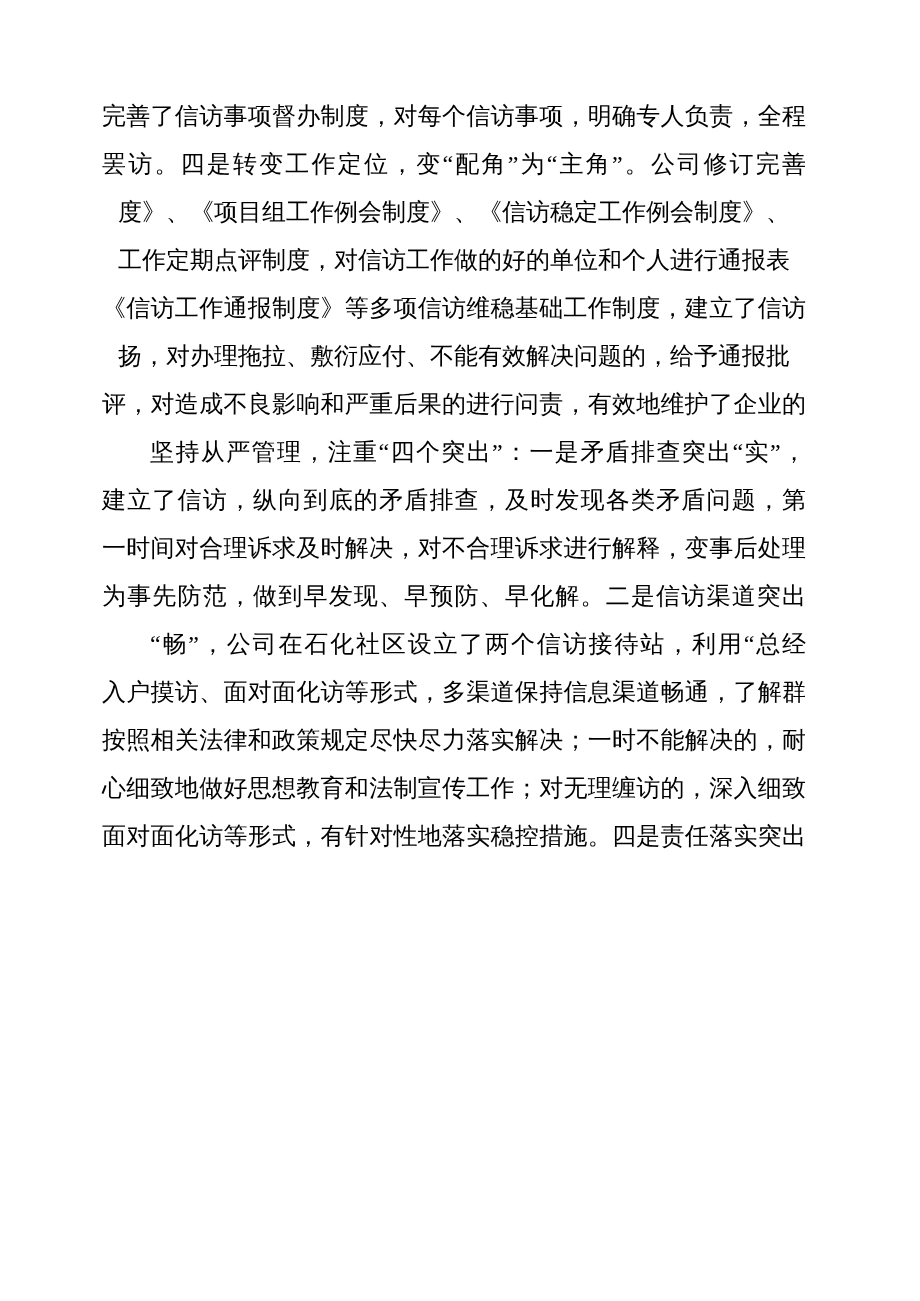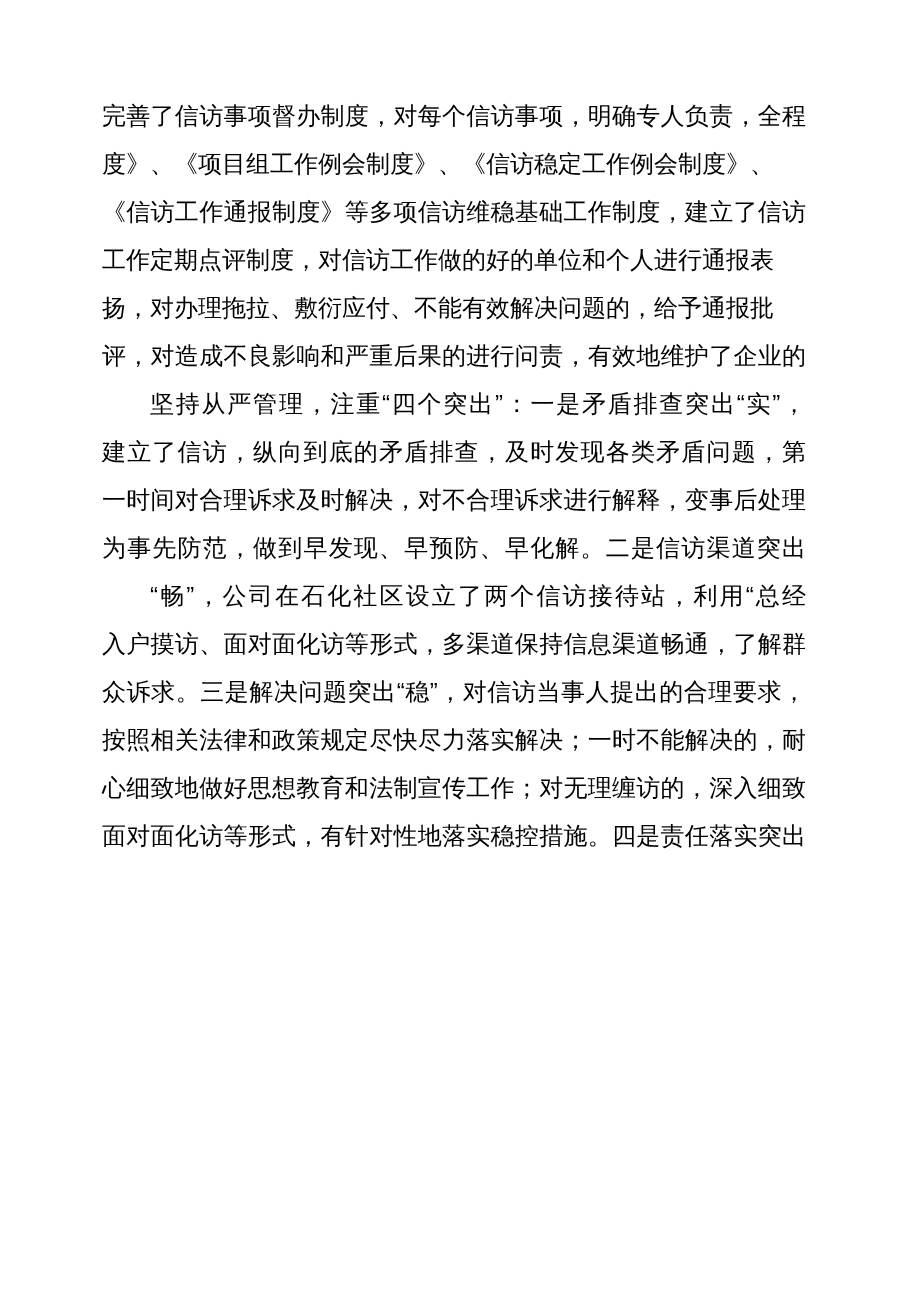--- a/index.html
+++ b/index.html
@@ -6,63 +6,63 @@
     margin: 0;
     padding: 0;
     background: #ffffff;
   }
   .doc-page {
     position: relative;
     width: 914px;
     height: 1301px;
     background: #ffffff;
     overflow: hidden;
-    font-family: Liberation Sans, sans-serif;
+    font-family: Liberation Serif, serif;
   }
   .doc-text {
     position: absolute;
     left: 102px;
     top: 92px;
     width: 704px;
     color: #000000;
   }
   .text-line {
     height: 48px;
     line-height: 48px;
     font-size: 24px;
     font-weight: 400;
     letter-spacing: 0;
     white-space: nowrap;
-    text-align: left;
+    text-align: center;
     color: #000000;
   }
   .text-line.flush {
     white-space: normal;
     text-align: justify;
     text-align-last: justify;
   }
   .text-line.indent {
     text-indent: 48px;
   }
 </style>
 </head>
 <body>
 
 <div class="doc-page">
   <div class="doc-text">
       <div class="text-line flush">完善了信访事项督办制度，对每个信访事项，明确专人负责，全程</div>
+      <div class="text-line flush">罢访。四是转变工作定位，变“配角”为“主角”。公司修订完善</div>
       <div class="text-line">度》、《项目组工作例会制度》、《信访稳定工作例会制度》、</div>
+      <div class="text-line">工作定期点评制度，对信访工作做的好的单位和个人进行通报表</div>
       <div class="text-line flush">《信访工作通报制度》等多项信访维稳基础工作制度，建立了信访</div>
-      <div class="text-line">工作定期点评制度，对信访工作做的好的单位和个人进行通报表</div>
       <div class="text-line">扬，对办理拖拉、敷衍应付、不能有效解决问题的，给予通报批</div>
       <div class="text-line flush">评，对造成不良影响和严重后果的进行问责，有效地维护了企业的</div>
       <div class="text-line indent flush">坚持从严管理，注重“四个突出”：一是矛盾排查突出“实”，</div>
       <div class="text-line flush">建立了信访，纵向到底的矛盾排查，及时发现各类矛盾问题，第</div>
       <div class="text-line flush">一时间对合理诉求及时解决，对不合理诉求进行解释，变事后处理</div>
       <div class="text-line flush">为事先防范，做到早发现、早预防、早化解。二是信访渠道突出</div>
       <div class="text-line indent flush">“畅”，公司在石化社区设立了两个信访接待站，利用“总经</div>
       <div class="text-line flush">入户摸访、面对面化访等形式，多渠道保持信息渠道畅通，了解群</div>
-      <div class="text-line flush">众诉求。三是解决问题突出“稳”，对信访当事人提出的合理要求，</div>
       <div class="text-line flush">按照相关法律和政策规定尽快尽力落实解决；一时不能解决的，耐</div>
       <div class="text-line flush">心细致地做好思想教育和法制宣传工作；对无理缠访的，深入细致</div>
       <div class="text-line flush">面对面化访等形式，有针对性地落实稳控措施。四是责任落实突出</div>
     </div>
 </div>
 
 </body></html>

